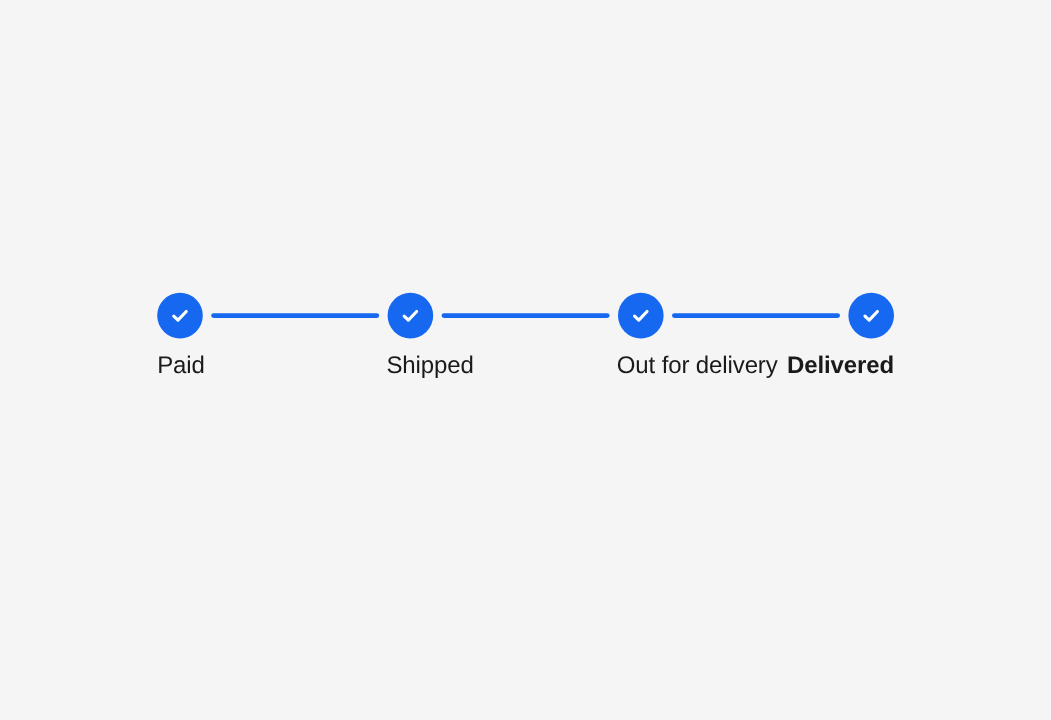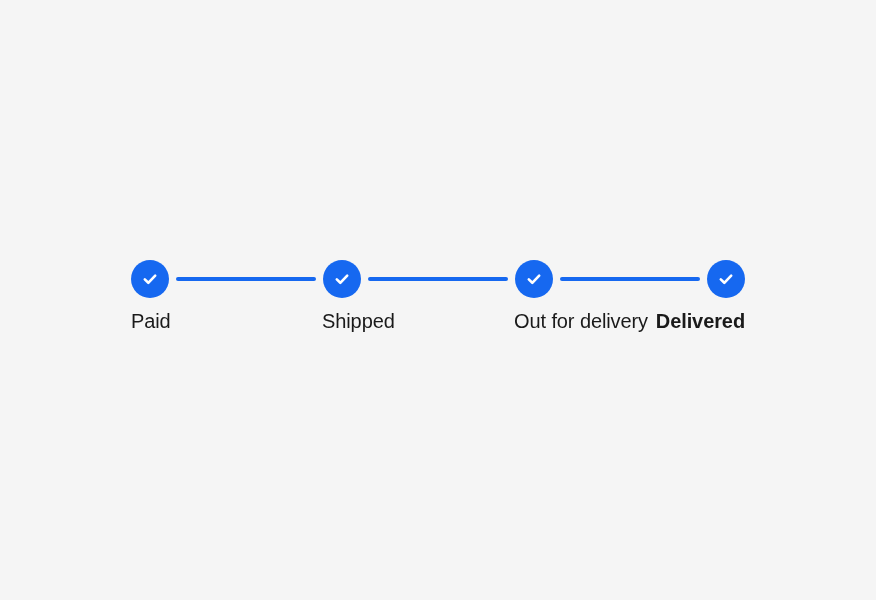--- a/index.html
+++ b/index.html
@@ -18,21 +18,21 @@
   .canvas {
     position: relative;
     width: 876px;
     height: 600px;
   }
 
   
   .stepper {
     position: absolute;
     left: 131px;
-    top: 260px;
+    top: 244px;
     width: 614px;       
     text-align: right;
   }
 
   .track {
     display: flex;
     align-items: center;
     height: 38px;
   }
 

